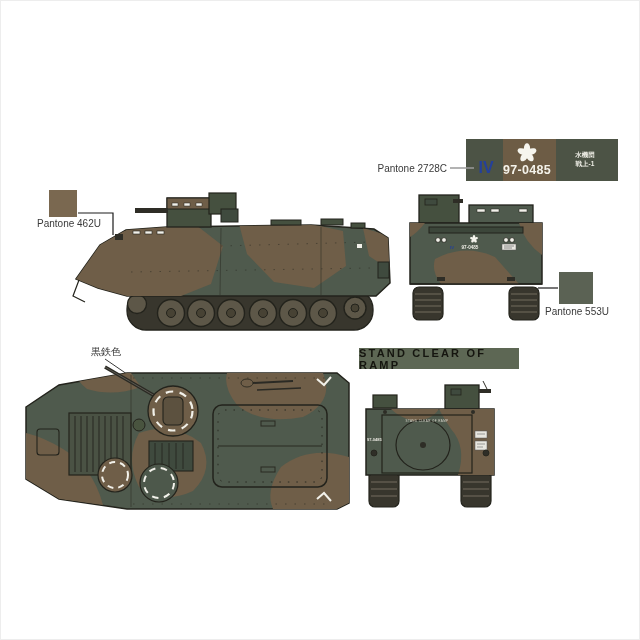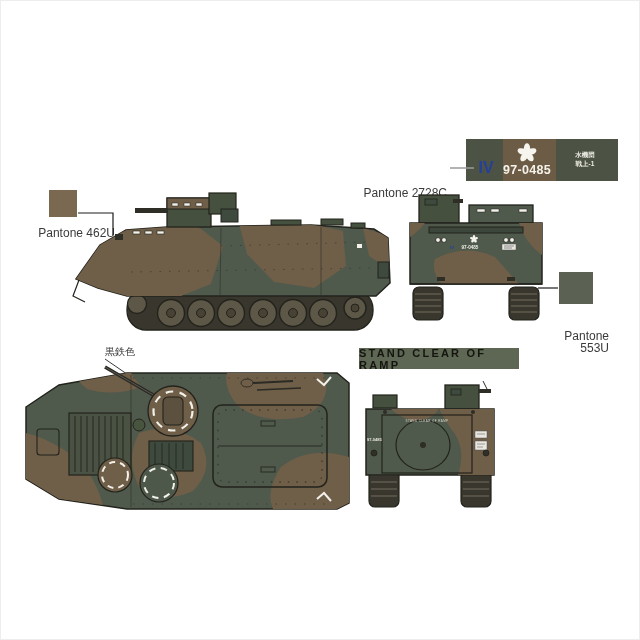--- a/index.html
+++ b/index.html
@@ -3,38 +3,38 @@
 <meta charset="utf-8">
 <style>
   html,body{margin:0;padding:0;background:#fff;}
   .canvas{
     position:relative;width:640px;height:640px;margin:0 auto;
     background:#fff;border:1px solid #ededed;box-sizing:border-box;
     font-family:"Liberation Sans","DejaVu Sans",sans-serif;
     overflow:hidden;
   }
   .abs{position:absolute;}
-  .callout-label{position:absolute;font-size:12px;color:#3a3a3a;line-height:12px;margin-top:24px;}
+  .callout-label{position:absolute;font-size:10px;color:#3a3a3a;line-height:12px;}
   .swatch{position:absolute;}
   
   .decal{position:absolute;left:465px;top:138px;width:152px;height:42px;}
   .decal-base{position:absolute;inset:0;}
   .decal-band{position:absolute;left:37px;top:0;width:53px;height:42px;}
   .decal-roman{position:absolute;left:4px;top:20px;width:32px;text-align:center;
     font-size:16px;font-weight:800;letter-spacing:0px;}
   .decal-number{position:absolute;left:32px;top:24px;width:58px;text-align:center;
     font-size:12.5px;font-weight:bold;color:#f4f2ea;letter-spacing:.3px;}
   .decal-star{position:absolute;left:51px;top:4px;}
   .decal-unit{position:absolute;left:96px;top:11px;width:46px;text-align:center;
     color:#efeee6;font-size:6.5px;line-height:9px;font-weight:bold;}
   
   .banner{position:absolute;left:358px;top:347px;width:160px;height:21px;
     display:flex;align-items:center;justify-content:center;
     font-size:11px;font-weight:bold;letter-spacing:2.2px;color:#15150f;}
-  .kurogane{position:absolute;left:90px;top:344px;font-size:10px;color:#333;margin-left:14px;}
+  .kurogane{position:absolute;left:90px;top:344px;font-size:10px;color:#333;}
   .overlay{position:absolute;left:0;top:0;pointer-events:none;}
   svg text{font-family:"Liberation Sans","DejaVu Sans",sans-serif;}
   
   .fill-green{fill:var(--camo-green);}
   .fill-green-dk{fill:var(--camo-green-dark);}
   .fill-brown{fill:var(--camo-brown);}
   .fill-track{fill:var(--track-dark);}
   .fill-wheel{fill:var(--wheel);}
   .stroke-outline{stroke:var(--outline);}
 </style>
@@ -65,21 +65,21 @@
     <div class="decal-number">97-0485</div>
     <div class="decal-unit">
       <div>水機団</div>
       <div>戦上-1</div>
     </div>
   </div>
 
   <div class="callout-label" style="left:358px;top:162px;width:88px;text-align:right;">Pantone 2728C</div>
 
   <div class="swatch" style="left:48px;top:189px;width:28px;height:27px;background:var(--pantone-462u);"></div>
-  <div class="callout-label" style="left:36px;top:202px;width:78px;text-align:right;">Pantone 462U</div>
+  <div class="callout-label" style="left:36px;top:217px;width:78px;text-align:left;">Pantone 462U</div>
 
   <div class="swatch" style="left:558px;top:271px;width:34px;height:32px;background:var(--pantone-553u);"></div>
   <div class="callout-label" style="left:542px;top:305px;width:66px;text-align:right;">Pantone 553U</div>
 
   <div class="kurogane">黒鉄色</div>
 
   <svg class="overlay" width="640" height="640">
     <line x1="449" y1="167" x2="473" y2="167" stroke="#9a9a9a" stroke-width="1.5"></line>
     <polyline points="77,212 112,212 112,234" fill="none" stroke="#1c1c1c" stroke-width="1.2"></polyline>
     <line x1="537" y1="287" x2="557" y2="287" stroke="#1c1c1c" stroke-width="1.2"></line>

